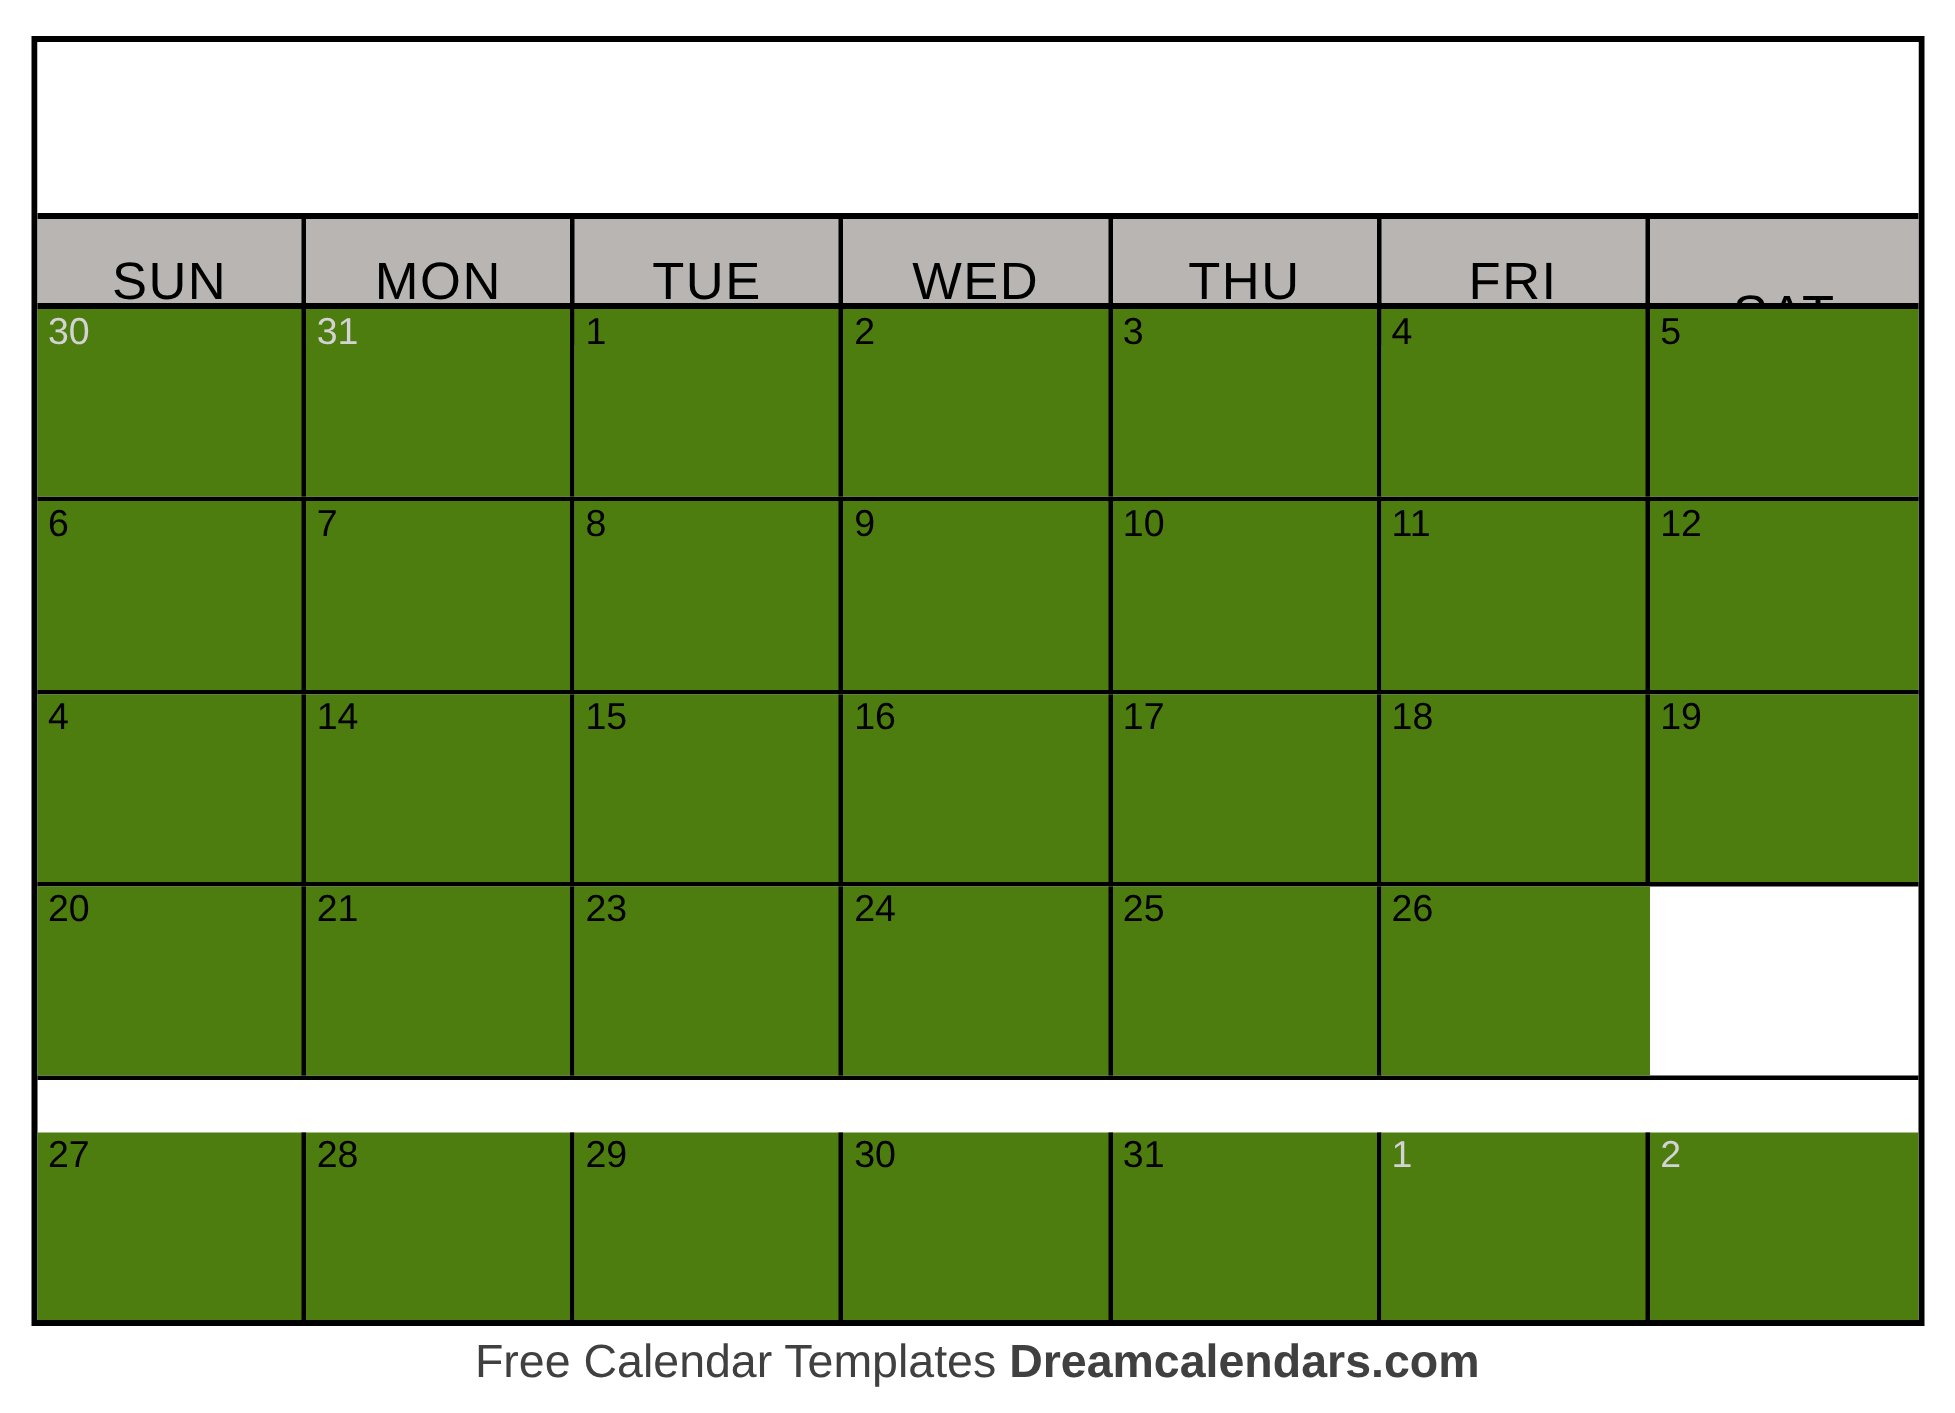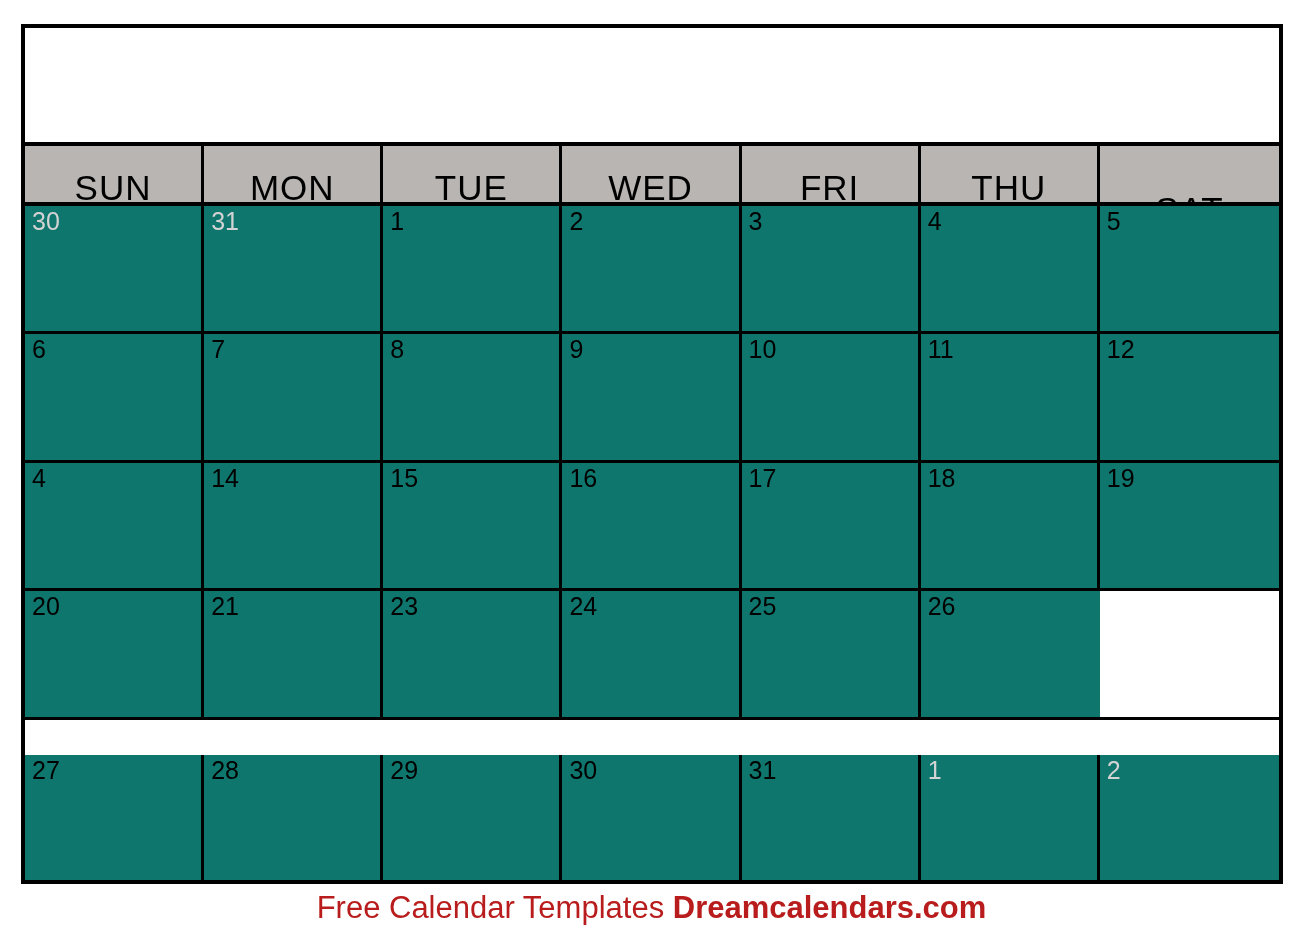--- a/index.html
+++ b/index.html
@@ -84,21 +84,21 @@
     box-sizing: border-box;
   }
   .week-row:last-child {
     border-bottom: none;
     margin-top: 35px;
   }
   .day-cell {
     position: relative;
     border-right: 3px solid #000000;
     box-sizing: border-box;
-    background: #0f766e;
+    background: #4d7c0f;
     overflow: hidden;
   }
   .day-cell:last-child {
     border-right: none;
   }
   .day-num {
     position: absolute;
     left: 7px;
     top: 2px;
     font-size: 25px;
@@ -110,21 +110,21 @@
     color: #d3d3d3;
   }
   
   .footer {
     position: absolute;
     left: 0;
     top: 890px;
     width: 1303px;
     text-align: center;
     font-size: 31px;
-    color: #b91c1c;
+    color: #404040;
     font-family: "Liberation Sans", sans-serif;
   }
   .footer .brand {
     font-weight: bold;
   }
 </style>
 </head>
 <body>
 
 <div class="page">
@@ -133,22 +133,22 @@
 
     <div class="title-band">
       <div class="month-title"></div>
     </div>
 
     <div class="weekday-row">
       <div class="weekday-cell">SUN</div>
       <div class="weekday-cell">MON</div>
       <div class="weekday-cell">TUE</div>
       <div class="weekday-cell">WED</div>
+      <div class="weekday-cell">THU</div>
       <div class="weekday-cell">FRI</div>
-      <div class="weekday-cell">THU</div>
       <div class="weekday-cell">SAT</div>
     </div>
 
     <div class="weeks">
 
       <div class="week-row">
         <div class="day-cell">
             <span class="day-num muted">30</span>
           </div>
         <div class="day-cell">

